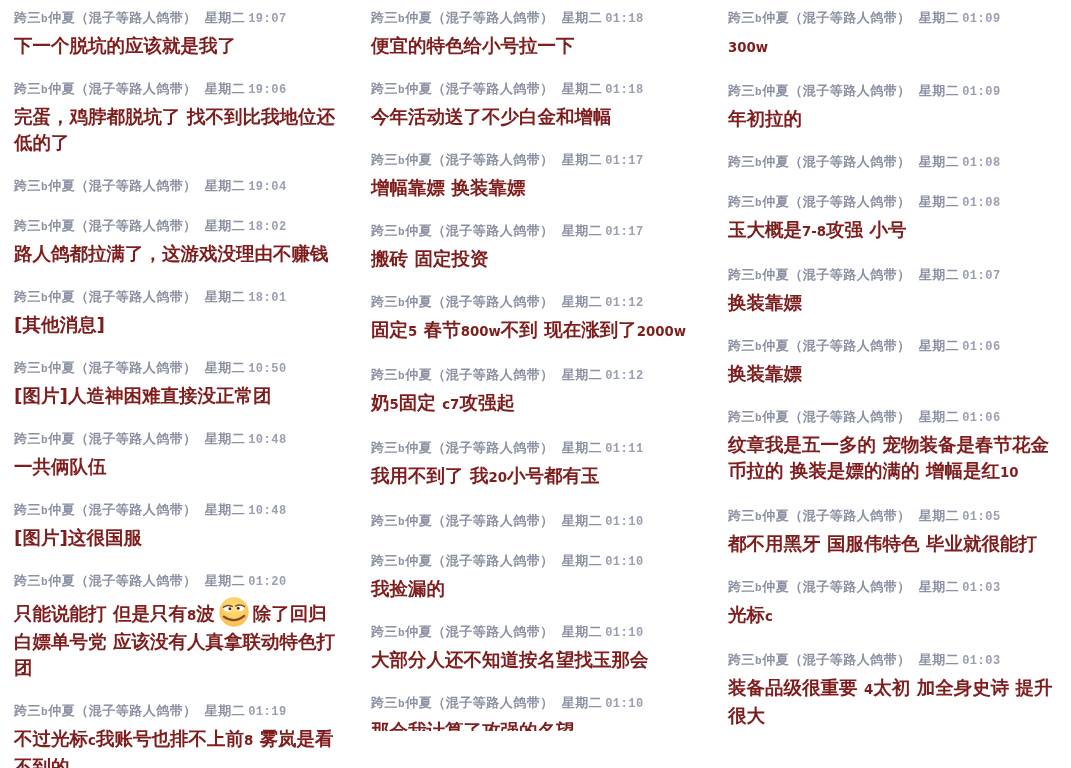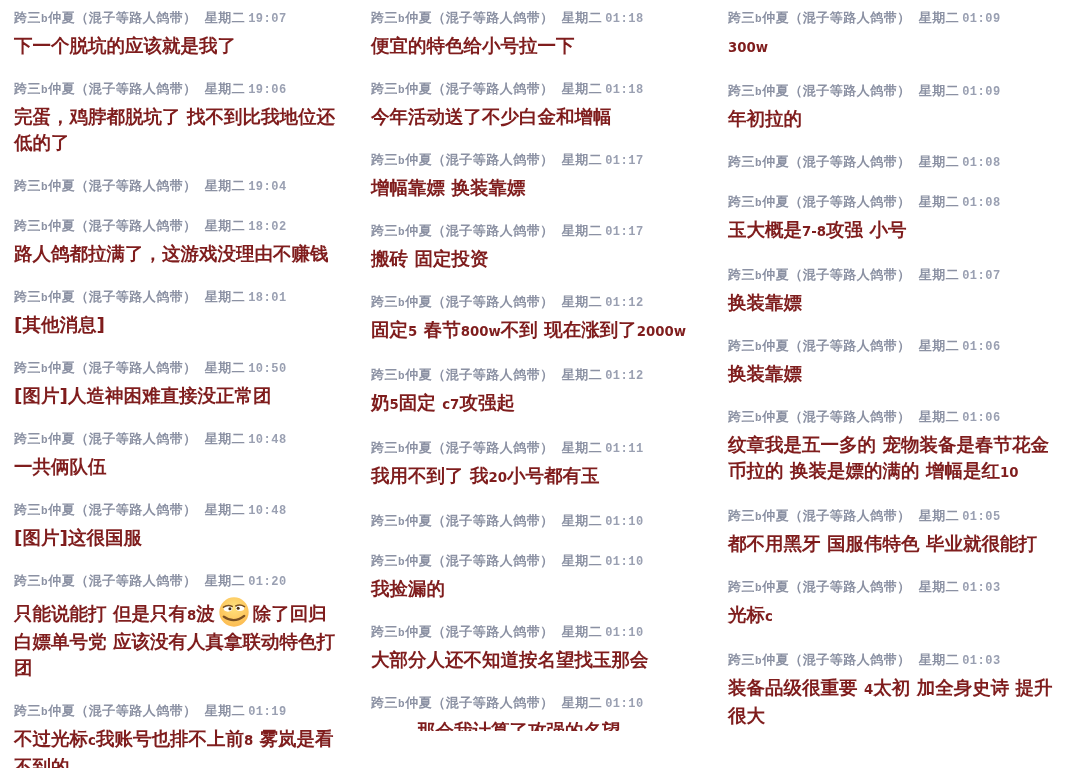--- a/index.html
+++ b/index.html
@@ -50,21 +50,20 @@
     font-weight: 700;
     color: #7f1d1d;
     letter-spacing: 0px;
     word-break: break-all;
   }
   .msg-text .lat { font-size: 0.72em; font-weight: 700; }
   .sender .lat { font-size: 0.85em; }
   .clipped .msg-text {
     height: 13px;
     overflow: hidden;
-    margin-left: 46px;
   }
   .emoji {
     display: inline-block;
     width: 32px; height: 32px;
     vertical-align: -8px;
     margin: 0 3px;
   }
   .emoji svg { width: 100%; height: 100%; display: block; }
 </style>
 </head>

